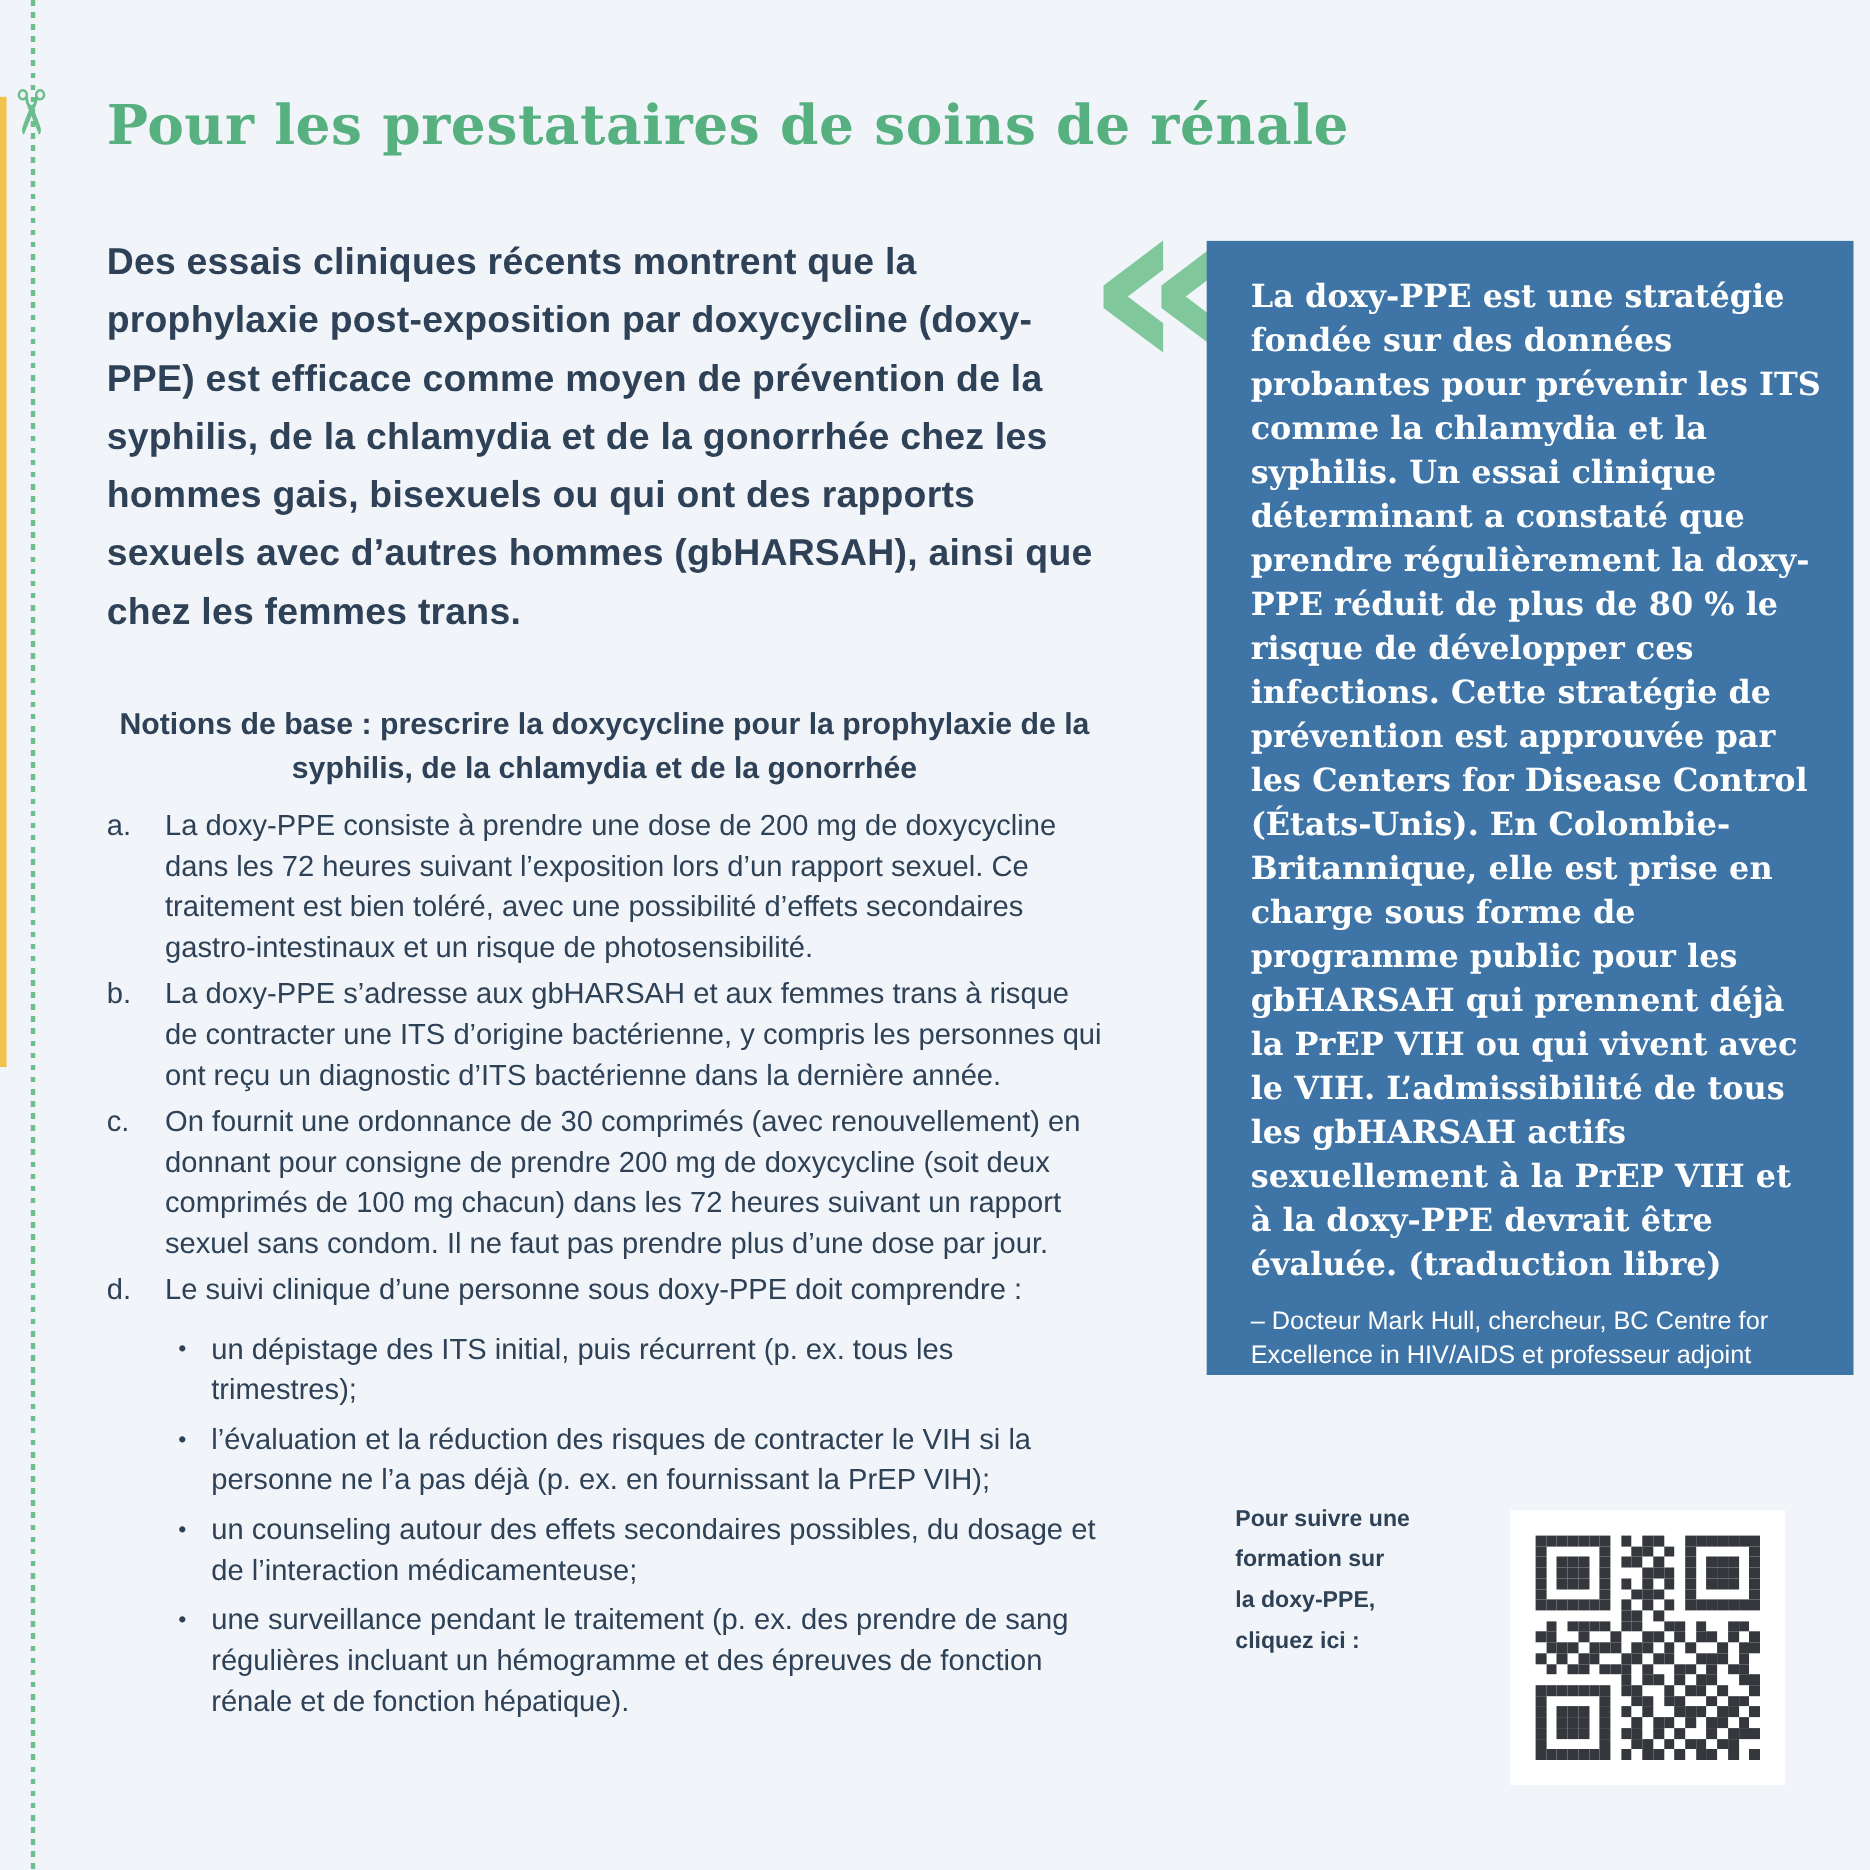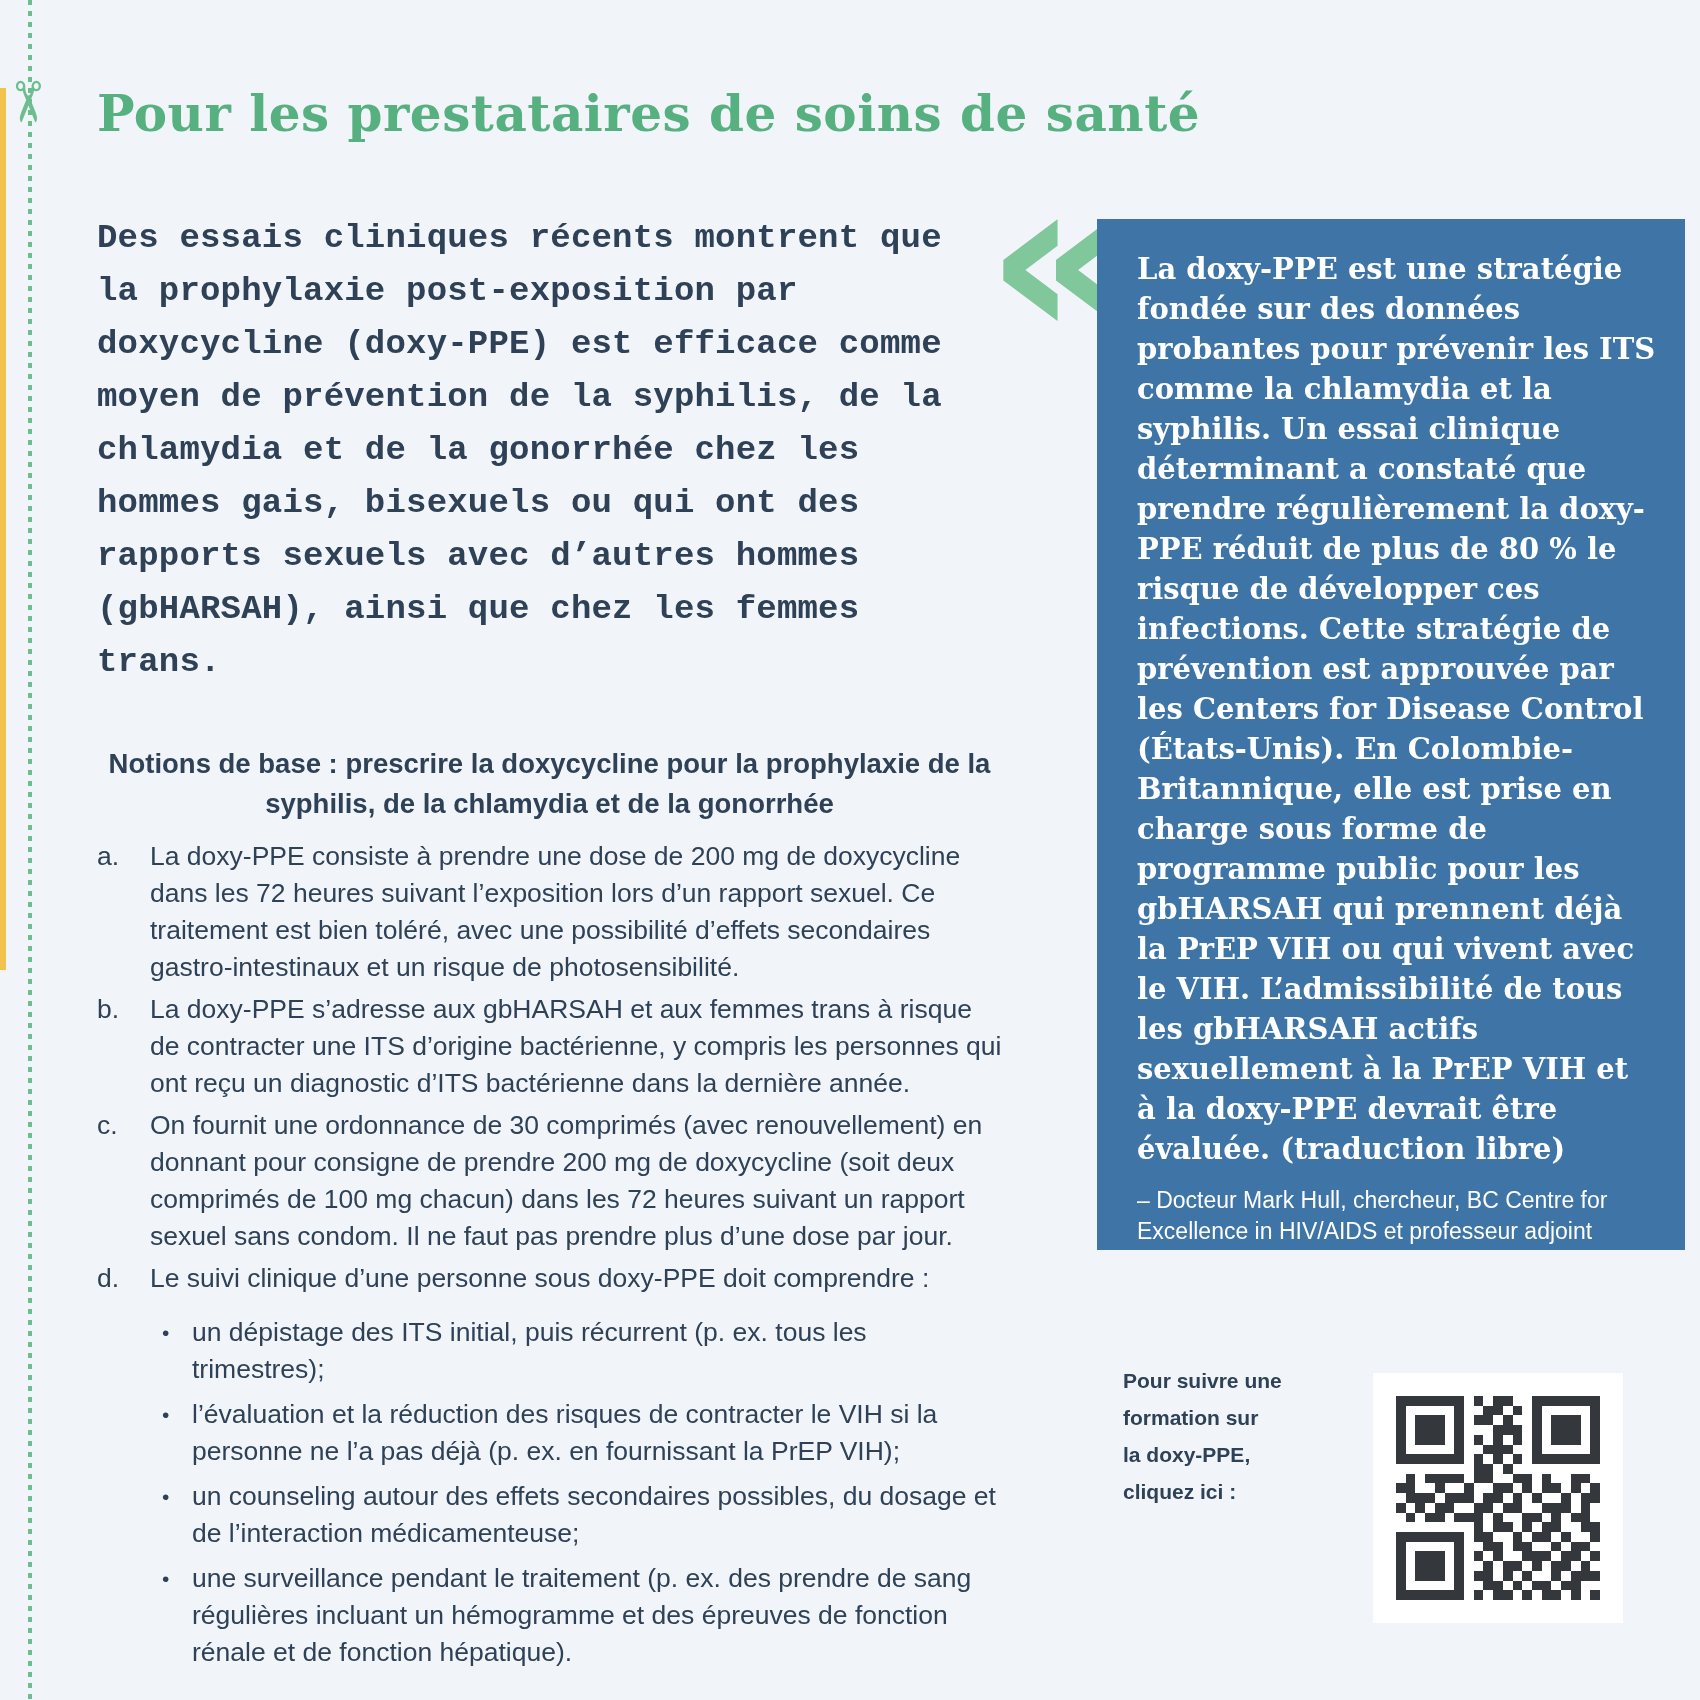--- a/index.html
+++ b/index.html
@@ -29,21 +29,21 @@
     font-family:"DejaVu Serif", serif;
     font-weight:700;font-size:50px;line-height:60px;
     color:#57b080;letter-spacing:0.5px;
     margin:0;
   }
   .left-col{
     position:absolute;left:97px;top:212px;width:905px;
     color:#2e4156;
   }
   .intro{
-    font-size:34px;font-weight:600;line-height:53px;letter-spacing:0.2px;font-family:Liberation Mono, monospace;
+    font-size:34px;font-weight:600;line-height:53px;letter-spacing:0.2px;
   }
   .section-heading{
     margin-top:55px;
     font-size:27.5px;font-weight:700;line-height:40px;text-align:center;
   }
   .abc-list{margin-top:14px;}
   .abc-item{
     display:flex;margin-bottom:5px;
     font-size:26.5px;line-height:37px;
   }
@@ -94,21 +94,21 @@
 </style>
 </head>
 <body>
 
 <div class="page">
 
   <div class="cut-line"></div>
   <div class="accent-bar"></div>
   <div class="scissors-icon">✂</div>
 
-  <h1 class="page-title">Pour les prestataires de soins de santé</h1>
+  <h1 class="page-title">Pour les prestataires de soins de rénale</h1>
 
   <div class="left-col">
     <div class="intro">Des essais cliniques récents montrent que la prophylaxie post-exposition par doxycycline (doxy-PPE) est efficace comme moyen de prévention de la syphilis, de la chlamydia et de la gonorrhée chez les hommes gais, bisexuels ou qui ont des rapports sexuels avec d’autres hommes (gbHARSAH), ainsi que chez les femmes trans.</div>
 
     <div class="section-heading">Notions de base : prescrire la doxycycline pour la prophylaxie de la syphilis, de la chlamydia et de la gonorrhée</div>
 
     <div class="abc-list">
       <div class="abc-item">
         <span class="abc-marker">a.</span>
         <span class="abc-text">La doxy-PPE consiste à prendre une dose de 200 mg de doxycycline dans les 72 heures suivant l’exposition lors d’un rapport sexuel. Ce traitement est bien toléré, avec une possibilité d’effets secondaires gastro-intestinaux et un risque de photosensibilité.</span>

